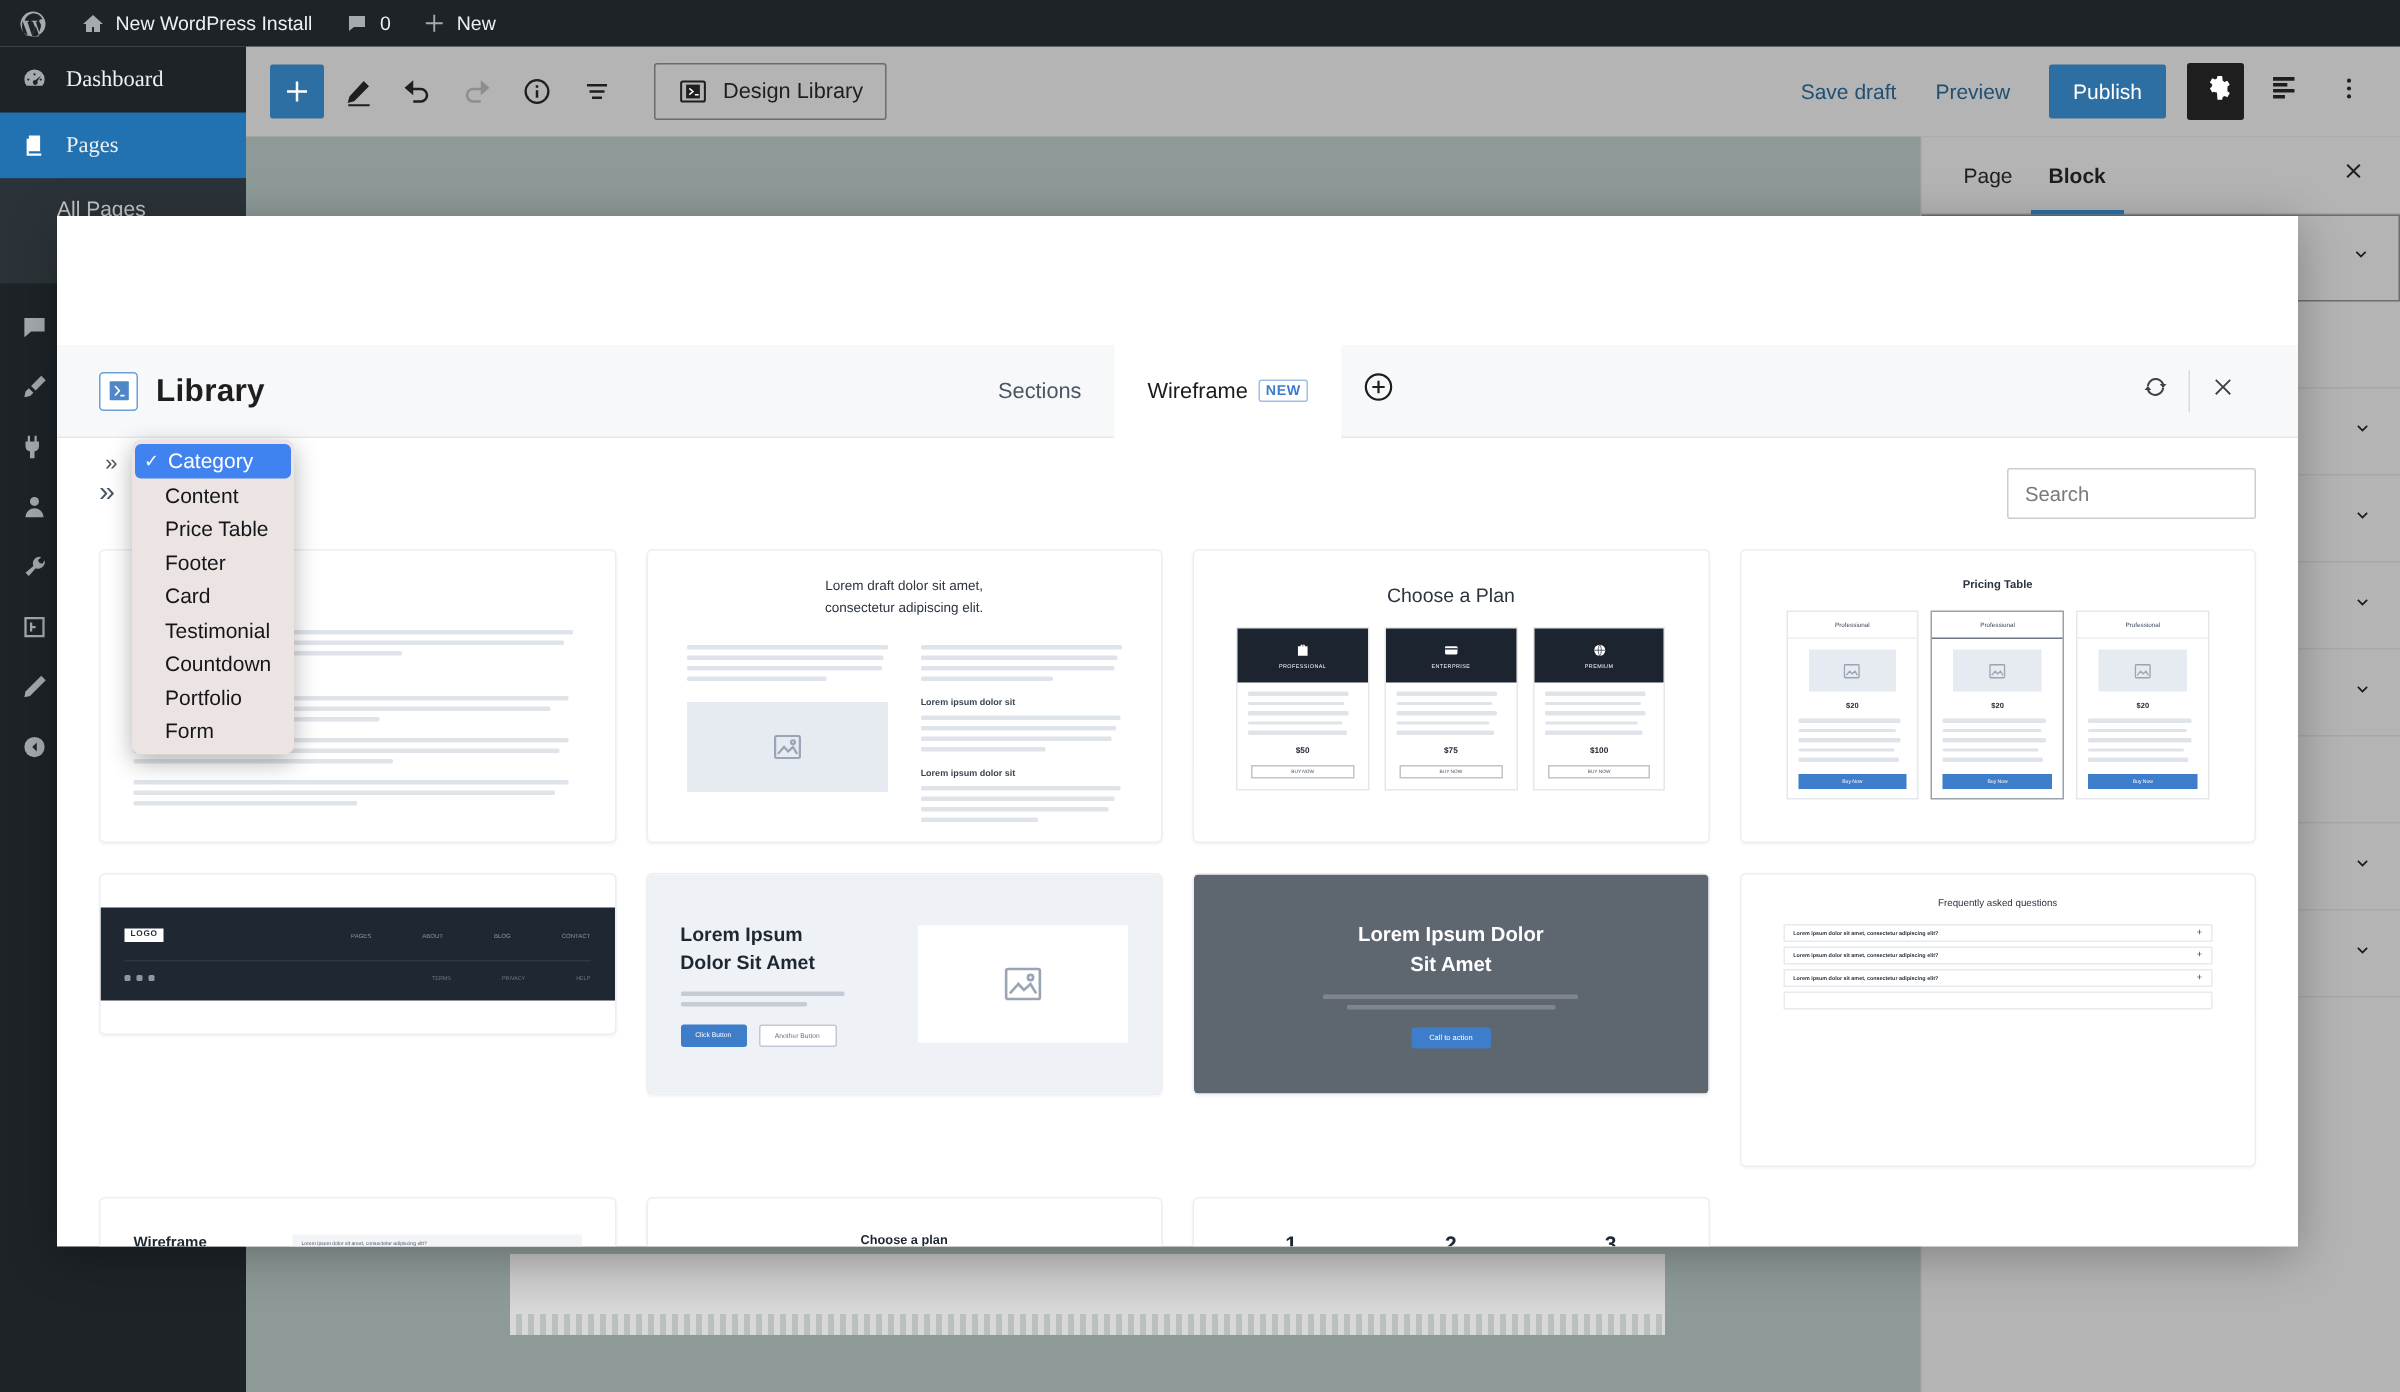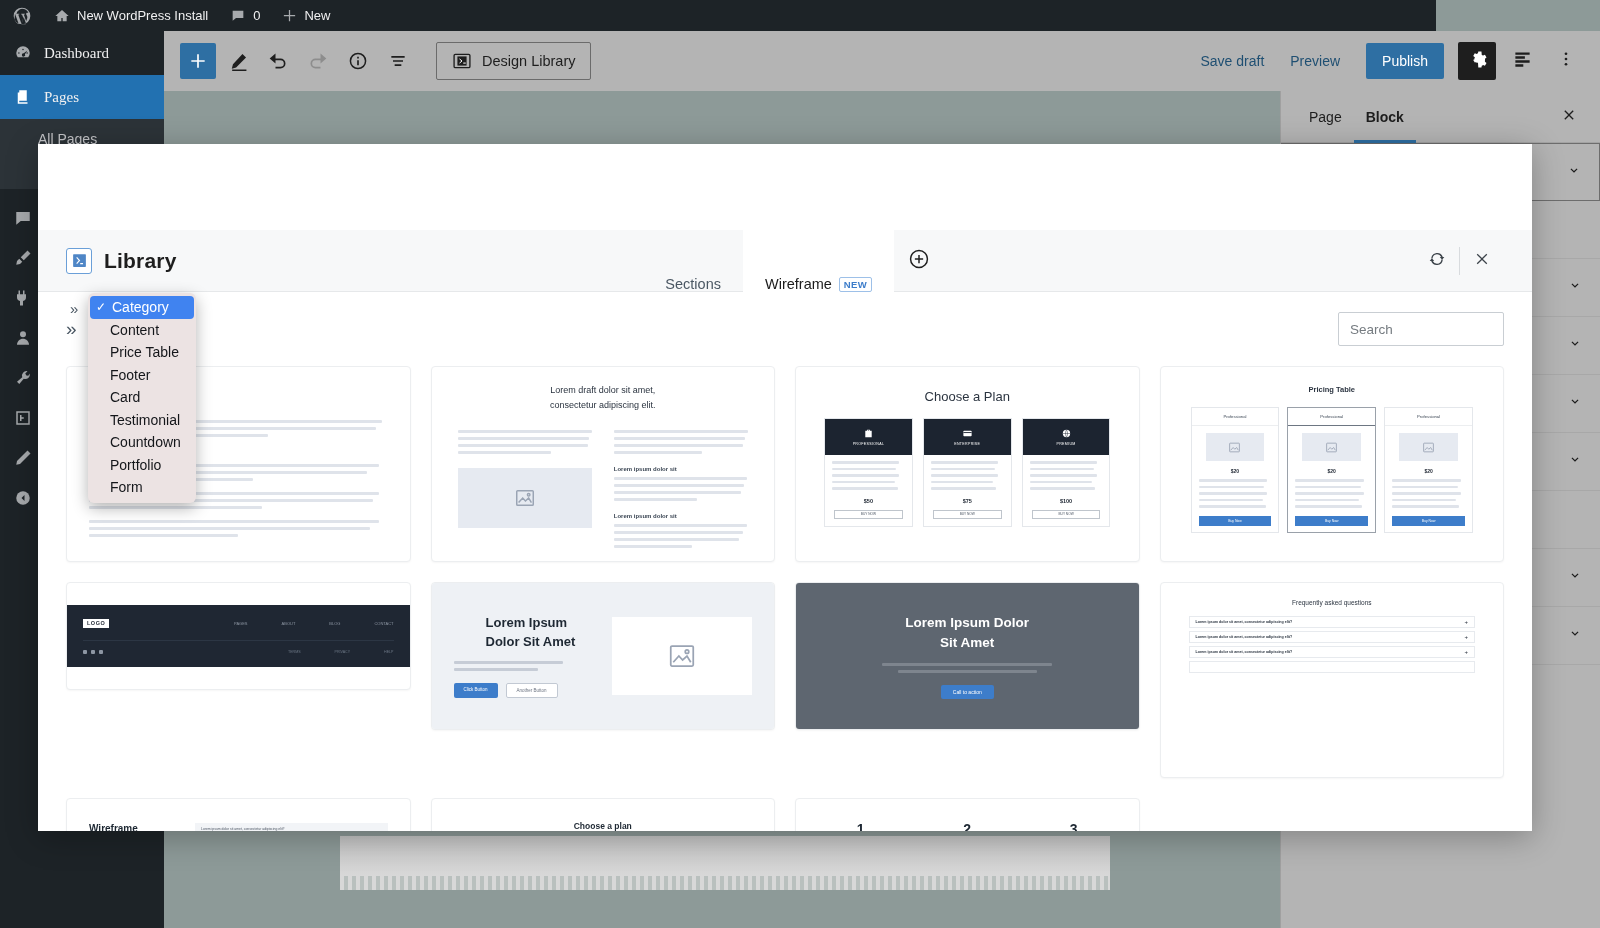--- a/index.html
+++ b/index.html
@@ -6,21 +6,21 @@
   html, body {
     width: 1600px; height: 928px;
     overflow: hidden;
     font-family: "Liberation Sans", sans-serif;
     background: #8d9a98;
   }
   .screen { position: relative; width: 1600px; height: 928px; }
 
   
   .adminbar {
-    position: absolute; top: 0; left: 0; width: 1436px; height: 31px;
+    position: absolute; top: 0; left: 0; width: 1600px; height: 31px;
     background: #1d2327; color: #f0f0f1;
     display: flex; align-items: center; gap: 0;
     font-size: 13px; z-index: 60;
   }
   .ab-item { display: flex; align-items: center; gap: 7px; padding: 0 11px; height: 31px; color: #f0f0f1; }
   .ab-logo { width: 21px; height: 21px; display:flex; align-items:center; justify-content:center; }
   .ab-logo svg { width: 20px; height: 20px; fill: #a7aaad; }
   .ab-icon { display:inline-flex; align-items:center; justify-content:center; }
   .ab-icon svg { fill: #a7aaad; }
   .ab-sitename { font-size: 13px; }
@@ -132,21 +132,21 @@
   }
   .ml-brand { display: flex; align-items: center; gap: 12px; }
   .ml-brand .ml-ico {
     width: 26px; height: 26px; border: 1px solid #6a9fd8; border-radius: 3px;
     display:flex; align-items:center; justify-content:center; background: #fff;
   }
   .ml-title { font-size: 21px; font-weight: 700; color: #1e1e1e; letter-spacing: .2px; }
   .ml-tabs { display: flex; align-items: center; margin-left: auto; height: 62px; }
   .ml-tab {
     font-size: 14.5px; color: #4a5763; padding: 0 22px; height: 62px;
-    display:flex; align-items:flex-end; gap: 7px; cursor:pointer;
+    display:flex; align-items:center; gap: 7px; cursor:pointer;
   }
   .ml-tab.active { background: #ffffff; color: #1b1b1b; }
   .new-badge {
     font-size: 9.5px; font-weight: 700; color: #3d7dca;
     border: 1px solid #9dc0e8; border-radius: 2px; padding: 1px 4px; letter-spacing: .4px;
   }
   .ml-plus { width: 30px; height: 30px; margin: 0 14px 0 10px; display:flex; align-items:center; justify-content:center; cursor:pointer; }
   .ml-right { display:flex; align-items:center; gap: 0; margin-left: auto; }
   .ml-actionbtn { width: 44px; height: 62px; display:flex; align-items:center; justify-content:center; cursor:pointer; }
   .ml-divider { width: 1px; height: 28px; background: #d8dbde; }
@@ -194,21 +194,21 @@
   .tiny { font-size: 3.6px; letter-spacing:.3px; }
   .btn-mini { border:1px solid #bfc5cc; height: 9px; display:flex; align-items:center; justify-content:center; font-size:3.2px; color:#4b5563; }
   .btn-blue { background:#3d7dca; color:#fff; height: 10px; display:flex; align-items:center; justify-content:center; font-size:3.4px; }
 
   .footer-dark { background:#1f2733; width:100%; height:100%; }
   .thank-wrap { display:flex; flex-direction:column; align-items:center; justify-content:center; height:100%; }
   .thank-title { font-size: 14px; font-weight: 700; color:#1e2833; letter-spacing:.3px; }
   .thank-sub { font-size: 5px; color:#8a929c; margin-top:5px; }
 
   .hero-light { background:#eef1f5; width:100%; height:100%; display:flex; align-items:center; padding: 0 22px; gap: 18px; }
-  .hero-h { font-size: 13px; font-weight: 700; color:#1e2833; line-height: 1.45; margin-left: 32px; }
+  .hero-h { font-size: 13px; font-weight: 700; color:#1e2833; line-height: 1.45; }
   .hero-dark { background:#5e6670; width:100%; height:100%; display:flex; flex-direction:column; align-items:center; justify-content:center; }
   .hero-dark-h { font-size: 13.5px; font-weight:700; color:#fff; text-align:center; line-height:1.5; }
 
   .faq-title-c { font-size: 6.5px; color:#2b3440; text-align:center; }
   .faq-row { border:1px solid #e7eaee; height: 12px; display:flex; align-items:center; justify-content:space-between; padding: 0 6px; margin-bottom: 3px; }
   .faq-q { font-size: 3.6px; color:#2b3440; font-weight: 700; }
   .faq-plus { font-size: 6px; color:#2b3440; line-height: 1; }
   .faq-h-left { font-size: 10px; font-weight:700; color:#1e2833; line-height:1.25; }
   .faq-item-r { background:#f2f4f7; height: 11px; display:flex; align-items:center; padding: 0 6px; margin-bottom: 4px; font-size:3.4px; color:#4b5563; }
 

